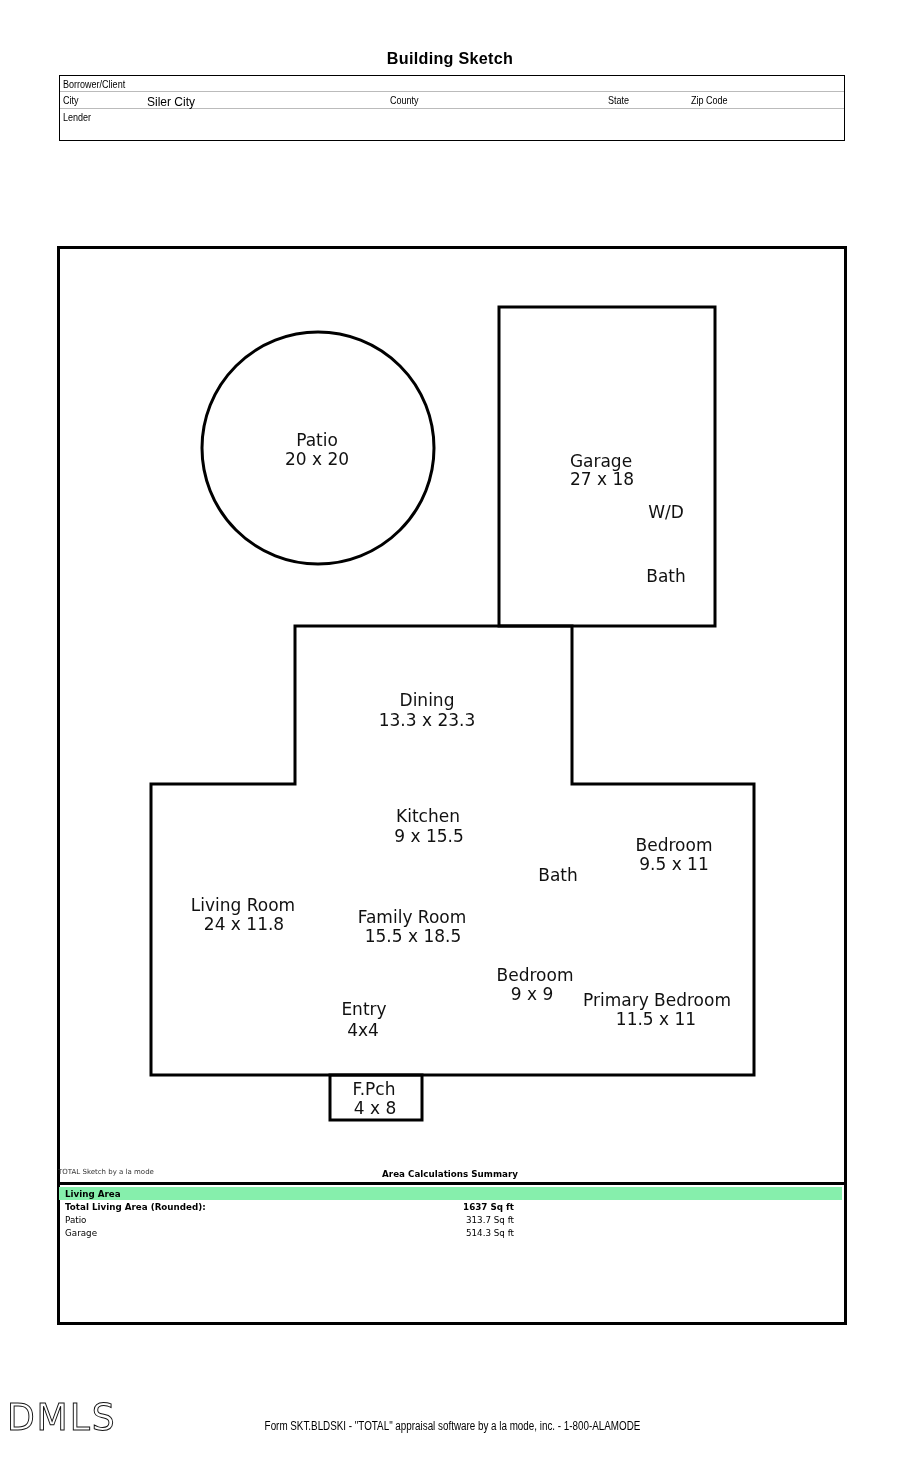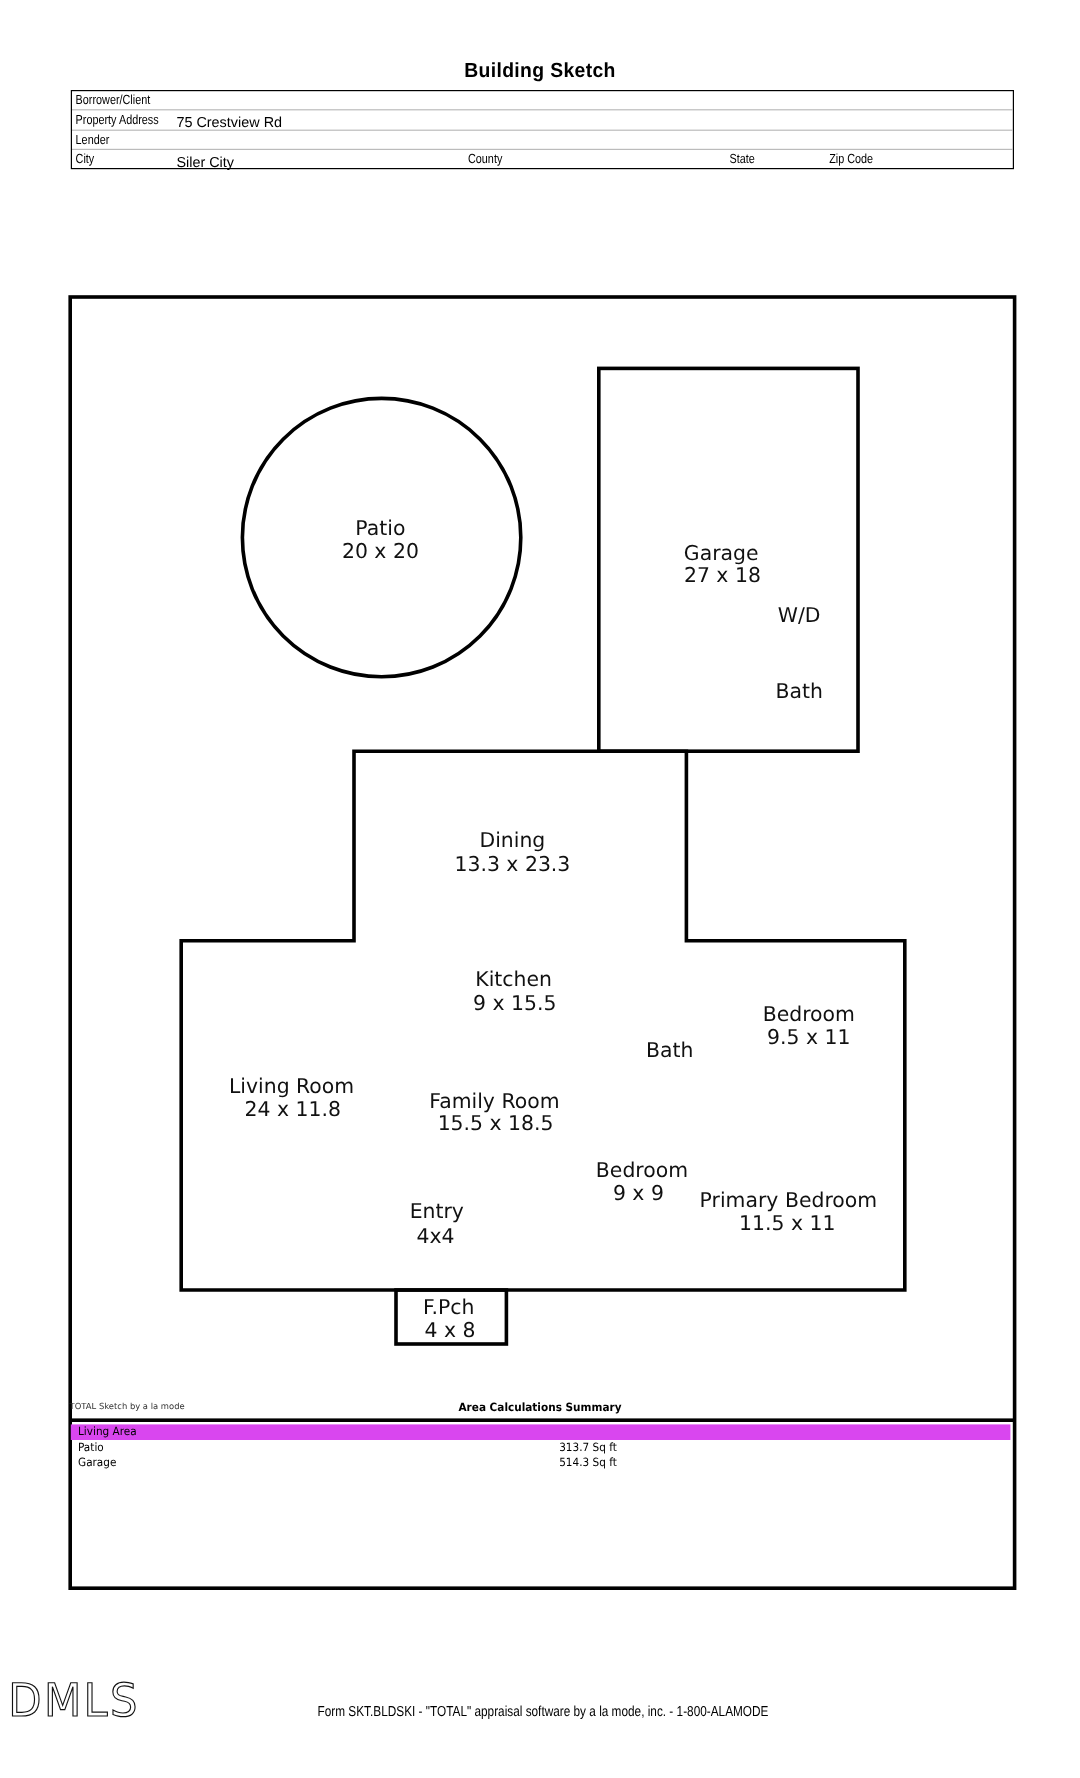--- a/index.html
+++ b/index.html
@@ -16,53 +16,49 @@
     .frame { position: absolute; left: 57px; top: 246px; width: 790px; height: 1079px; border: 3.5px solid #000; box-sizing: border-box; }
 
     svg.plan { position: absolute; left: 0; top: 0; }
     .room-label { font-family: "DejaVu Sans", sans-serif; font-size: 17px; fill: #111; text-anchor: middle; }
 
     .sketch-credit { position: absolute; left: 58px; top: 1168px; font-size: 7px; font-family: "DejaVu Sans", sans-serif; color: #333; }
     .summary-title { position: absolute; left: 0; width: 900px; top: 1168px; text-align: center; font-size: 9.5px; font-weight: bold; font-family: "DejaVu Sans", sans-serif; transform: scaleX(0.92); }
 
     .summary { position: absolute; left: 59px; top: 1182px; width: 786px; height: 141px; border-top: 3px solid #000; box-sizing: border-box; }
     .srow { position: relative; height: 13px; font-size: 9.5px; font-family: "DejaVu Sans", sans-serif; line-height: 13px; }
-    .srow.head { background: #d946ef; font-weight: normal; margin-right: 3px; }
+    .srow.head { background: #86efac; font-weight: bold; margin-right: 3px; }
     .srow .name { position: absolute; left: 6px; transform: scaleX(0.92); transform-origin: left center; white-space: nowrap; }
     .srow .area { position: absolute; left: 340px; width: 115px; text-align: right; transform: scaleX(0.92); transform-origin: right center; white-space: nowrap; }
     .srow.bold { font-weight: bold; }
 
     .logo { position: absolute; left: 4px; top: 1395px; font-family: "DejaVu Sans", sans-serif; font-weight: 100; font-size: 38px; letter-spacing: 2px; color: #111; transform: scaleX(0.95); -webkit-text-stroke: 0; }
     .logo span { font-weight: normal; color: transparent; -webkit-text-stroke: 1px #111; }
 
     .footer { position: absolute; left: 0; width: 905px; top: 1419px; text-align: center; font-size: 12px; font-family: "Liberation Sans", sans-serif; transform: scaleX(0.82); transform-origin: center; }
   </style>
 </head>
 <body>
 
 <div class="title">Building Sketch</div>
 
 <div class="info-table">
   <div class="info-row">
     <span class="lbl" style="left:3px">Borrower/Client</span>
     <span class="val" style="left:87px"></span>
   </div>
   <div class="info-row">
-    <span class="lbl" style="left:3px">Property Address</span>
-    <span class="val" style="left:87px">75 Crestview Rd</span>
-  </div>
-  <div class="info-row">
-    <span class="lbl" style="left:3px">Lender</span>
-  </div>
-  <div class="info-row">
     <span class="lbl" style="left:3px">City</span>
     <span class="val" style="left:87px">Siler City</span>
     <span class="lbl" style="left:330px">County</span>
     <span class="lbl" style="left:548px">State</span>
     <span class="lbl" style="left:631px">Zip Code</span>
+  </div>
+  <div class="info-row">
+    <span class="lbl" style="left:3px">Lender</span>
   </div>
 </div>
 
 <div class="frame"></div>
 
 <svg class="plan" width="900" height="1482">
 
   <ellipse cx="318" cy="448" rx="116" ry="116" fill="none" stroke="#000" stroke-width="3"></ellipse>
 
   <rect x="499" y="307" width="216" height="319" fill="none" stroke="#000" stroke-width="3"></rect>
@@ -88,20 +84,24 @@
 </svg>
 
 <div class="sketch-credit">TOTAL Sketch by a la mode</div>
 <div class="summary-title">Area Calculations Summary</div>
 
 <div class="summary">
   <div style="height:2px"></div>
   <div class="srow head">
     <span class="name">Living Area</span>
   </div>
+  <div class="srow bold">
+    <span class="name">Total Living Area (Rounded):</span>
+    <span class="area">1637 Sq ft</span>
+  </div>
   <div class="srow">
     <span class="name">Patio</span>
     <span class="area">313.7 Sq ft</span>
   </div>
   <div class="srow">
     <span class="name">Garage</span>
     <span class="area">514.3 Sq ft</span>
   </div>
 </div>
 

